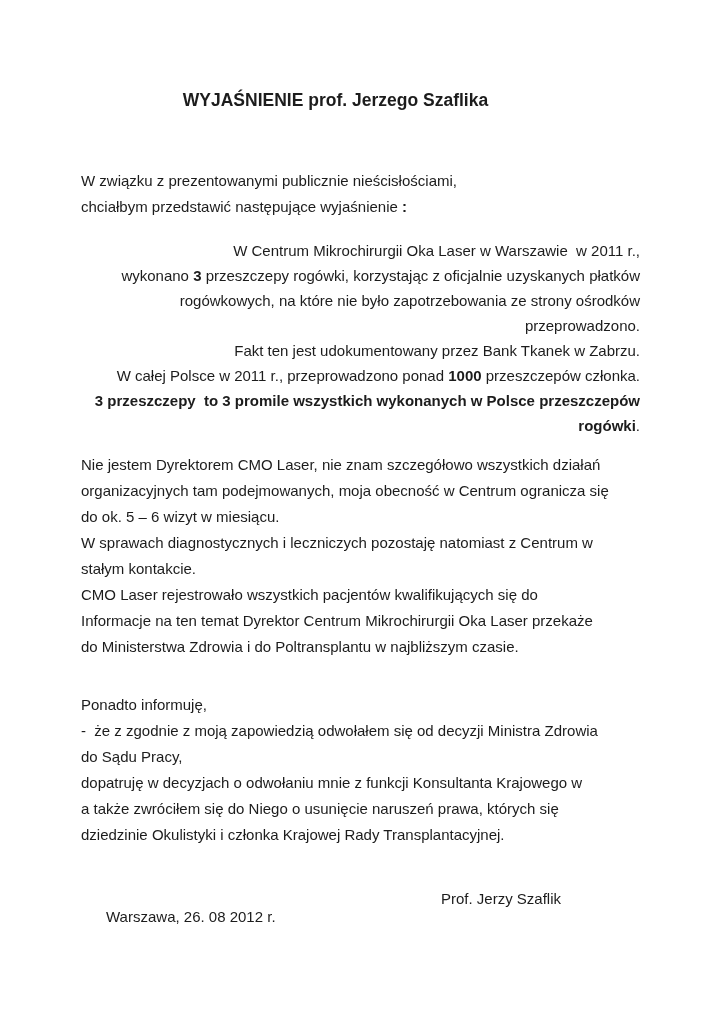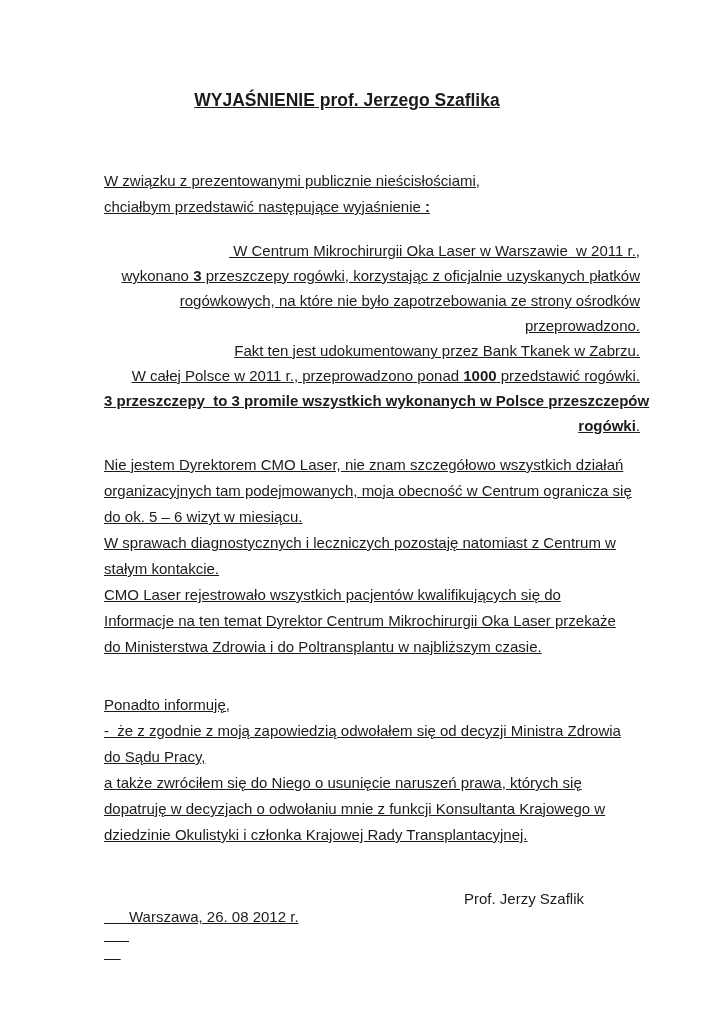--- a/index.html
+++ b/index.html
@@ -10,22 +10,21 @@
   .page {
     position: relative;
     width: 724px;
     height: 1024px;
     background: #ffffff;
     overflow: hidden;
     font-family: "Liberation Sans", sans-serif;
     color: #1c1c1c;
   }
   .content {
-    padding: 0 84px 0 104px;
-    text-decoration: underline;
+    padding: 0 84px 0 81px;
   }
   .doc-title {
     margin-top: 88px;
     margin-right: 50px; 
     text-align: center;
     font-size: 17.5px;
     line-height: 24px;
     font-weight: bold;
     white-space: pre;
   }
@@ -68,42 +67,42 @@
       <div class="line">W związku z prezentowanymi publicznie nieścisłościami,</div>
       <div class="line"><span>chciałbym przedstawić następujące wyjaśnienie </span><span class="b">:</span></div>
     </div>
 
     <div class="para para-transplant lh25">
       <div class="line"> W Centrum Mikrochirurgii Oka Laser w Warszawie  w 2011 r.,</div>
       <div class="line"><span>wykonano </span><span class="b">3</span><span> przeszczepy rogówki, korzystając z oficjalnie uzyskanych płatków</span></div>
       <div class="line">rogówkowych, na które nie było zapotrzebowania ze strony ośrodków</div>
       <div class="line">przeprowadzono.</div>
       <div class="line">Fakt ten jest udokumentowany przez Bank Tkanek w Zabrzu.</div>
-      <div class="line"><span>W całej Polsce w 2011 r., przeprowadzono ponad </span><span class="b">1000</span><span> przedstawić rogówki.</span></div>
+      <div class="line"><span>W całej Polsce w 2011 r., przeprowadzono ponad </span><span class="b">1000</span><span> przeszczepów członka.</span></div>
       <div class="line b">3 przeszczepy  to 3 promile wszystkich wykonanych w Polsce przeszczepów</div>
       <div class="line"><span class="b">rogówki</span><span>.</span></div>
     </div>
 
     <div class="para para-role lh26">
       <div class="line">Nie jestem Dyrektorem CMO Laser, nie znam szczegółowo wszystkich działań</div>
       <div class="line">organizacyjnych tam podejmowanych, moja obecność w Centrum ogranicza się</div>
       <div class="line">do ok. 5 – 6 wizyt w miesiącu.</div>
       <div class="line">W sprawach diagnostycznych i leczniczych pozostaję natomiast z Centrum w</div>
       <div class="line">stałym kontakcie.</div>
       <div class="line">CMO Laser rejestrowało wszystkich pacjentów kwalifikujących się do</div>
       <div class="line">Informacje na ten temat Dyrektor Centrum Mikrochirurgii Oka Laser przekaże</div>
       <div class="line">do Ministerstwa Zdrowia i do Poltransplantu w najbliższym czasie.</div>
     </div>
 
     <div class="para para-appeal lh26">
       <div class="line">Ponadto informuję,</div>
       <div class="line">-  że z zgodnie z moją zapowiedzią odwołałem się od decyzji Ministra Zdrowia</div>
       <div class="line">do Sądu Pracy,</div>
+      <div class="line">dopatruję w decyzjach o odwołaniu mnie z funkcji Konsultanta Krajowego w</div>
       <div class="line">a także zwróciłem się do Niego o usunięcie naruszeń prawa, których się</div>
-      <div class="line">dopatruję w decyzjach o odwołaniu mnie z funkcji Konsultanta Krajowego w</div>
       <div class="line">dziedzinie Okulistyki i członka Krajowej Rady Transplantacyjnej.</div>
     </div>
 
     <div class="footer">
       <span class="place-date">Warszawa, 26. 08 2012 r.</span>
       <span class="signature">Prof. Jerzy Szaflik</span>
     </div>
 
   </div>
 </div>

